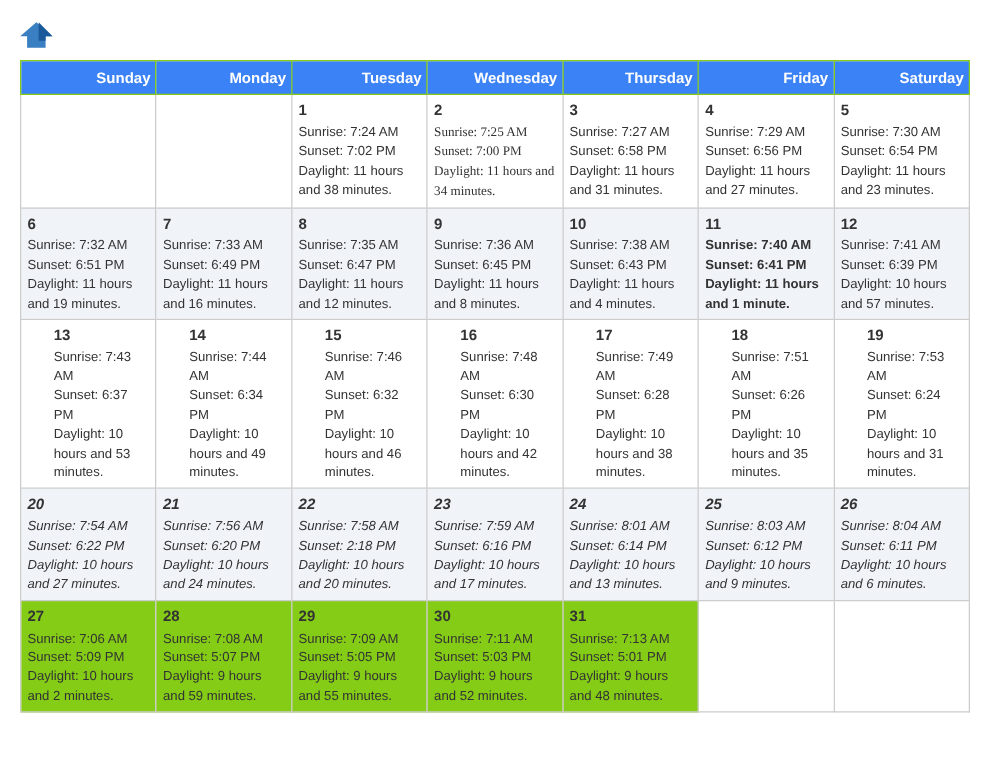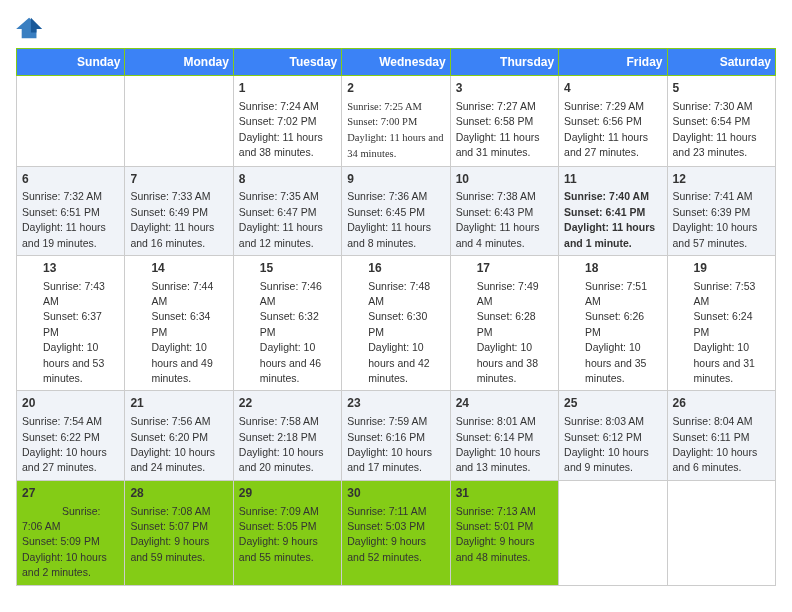--- a/index.html
+++ b/index.html
@@ -89,21 +89,21 @@
     .day-info {
       font-size: 10.5px;
       color: #333;
     }
     .empty-cell {
       background: #fff !important;
     }
     .calendar tbody tr:nth-child(1) td { background: #fff; }
     .calendar tbody tr:nth-child(2) td { background: #f0f3f8; }
     .calendar tbody tr:nth-child(3) td { background: #fff; padding-left: 26px; }
-    .calendar tbody tr:nth-child(4) td { background: #f0f3f8; }
+    .calendar tbody tr:nth-child(4) td { background: #f0f3f8; font-style: italic; }
     .calendar tbody tr:nth-child(5) td { background: #84cc16; }
   </style>
 </head>
 <body>
 
 <div class="container">
   <div class="header-row">
     <div class="logo">
       <svg class="logo-icon" viewBox="0 0 30 26" xmlns="http://www.w3.org/2000/svg">
         <polygon points="14,2 28,14 22,14 22,24 6,24 6,14 0,14" fill="#3a7fc1"></polygon>
@@ -217,21 +217,21 @@
 Sunset: 6:14 PM
 Daylight: 10 hours and 13 minutes.</span></td>
           <td><span class="day-num">25</span><span class="day-info" style="white-space: pre-line;">Sunrise: 8:03 AM
 Sunset: 6:12 PM
 Daylight: 10 hours and 9 minutes.</span></td>
           <td><span class="day-num">26</span><span class="day-info" style="white-space: pre-line;">Sunrise: 8:04 AM
 Sunset: 6:11 PM
 Daylight: 10 hours and 6 minutes.</span></td>
         </tr>
         <tr>
-          <td><span class="day-num">27</span><span class="day-info" style="white-space: pre-line; margin-left: 40px;">Sunrise: 7:06 AM
+          <td><span class="day-num">27</span><span class="day-info" style="white-space: pre-line;">Sunrise: 7:06 AM
 Sunset: 5:09 PM
 Daylight: 10 hours and 2 minutes.</span></td>
           <td><span class="day-num">28</span><span class="day-info" style="white-space: pre-line;">Sunrise: 7:08 AM
 Sunset: 5:07 PM
 Daylight: 9 hours and 59 minutes.</span></td>
           <td><span class="day-num">29</span><span class="day-info" style="white-space: pre-line;">Sunrise: 7:09 AM
 Sunset: 5:05 PM
 Daylight: 9 hours and 55 minutes.</span></td>
           <td><span class="day-num">30</span><span class="day-info" style="white-space: pre-line;">Sunrise: 7:11 AM
 Sunset: 5:03 PM

